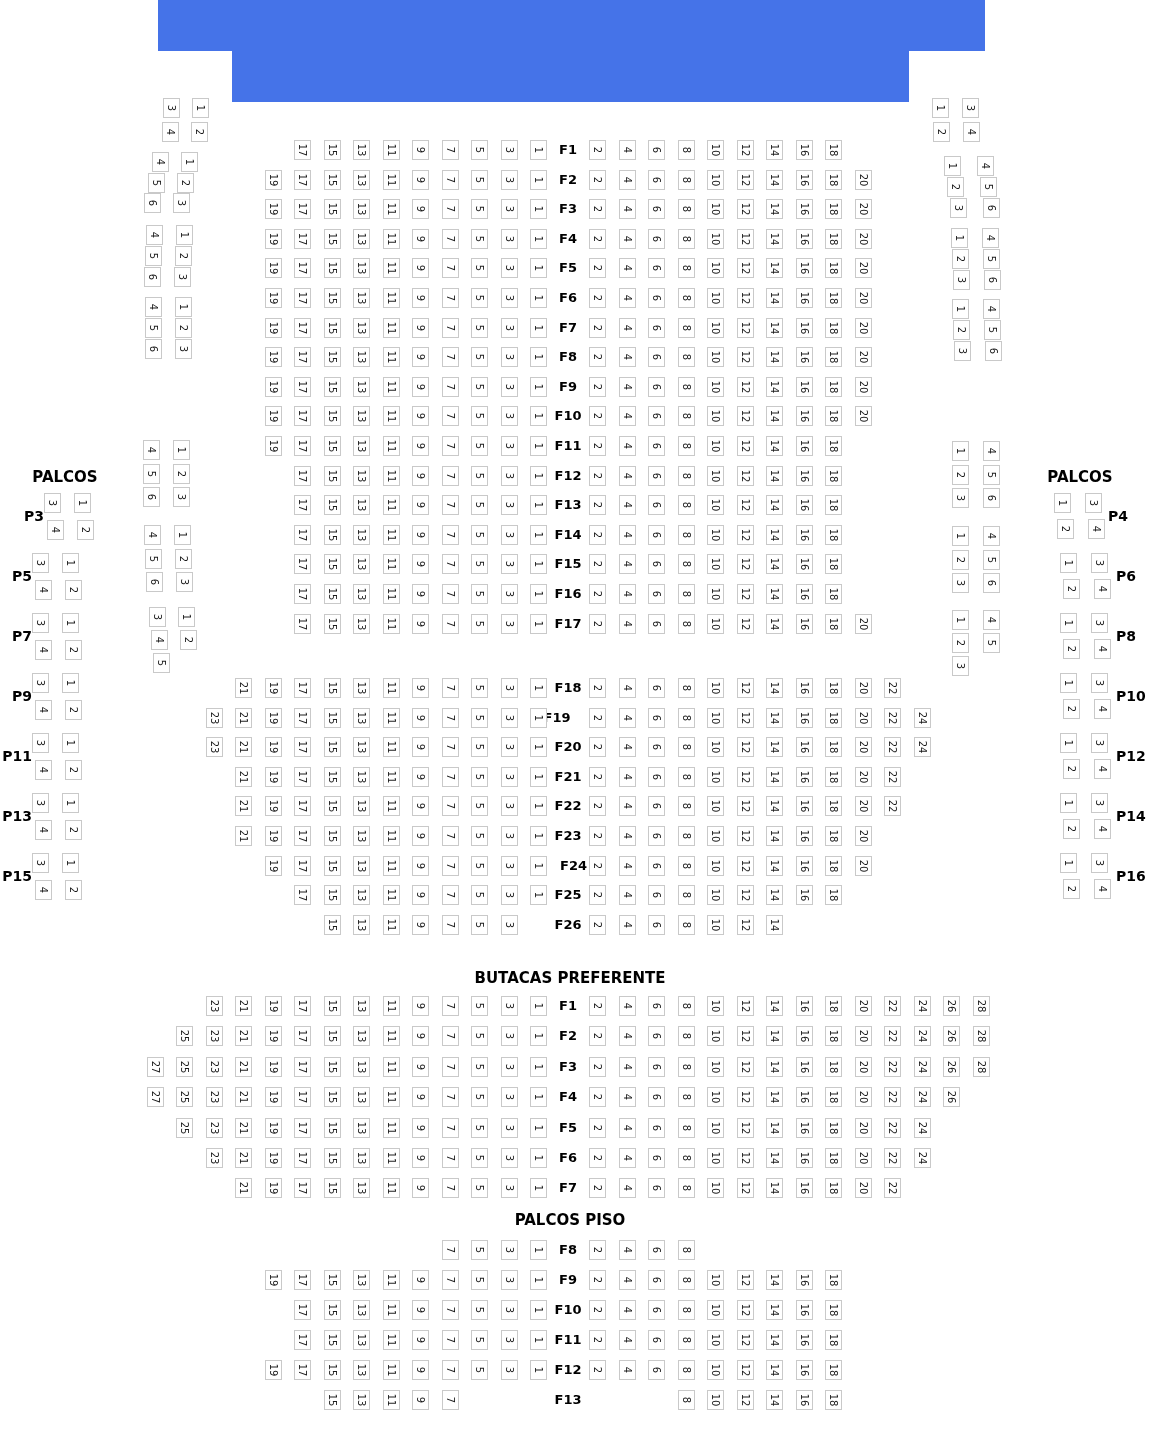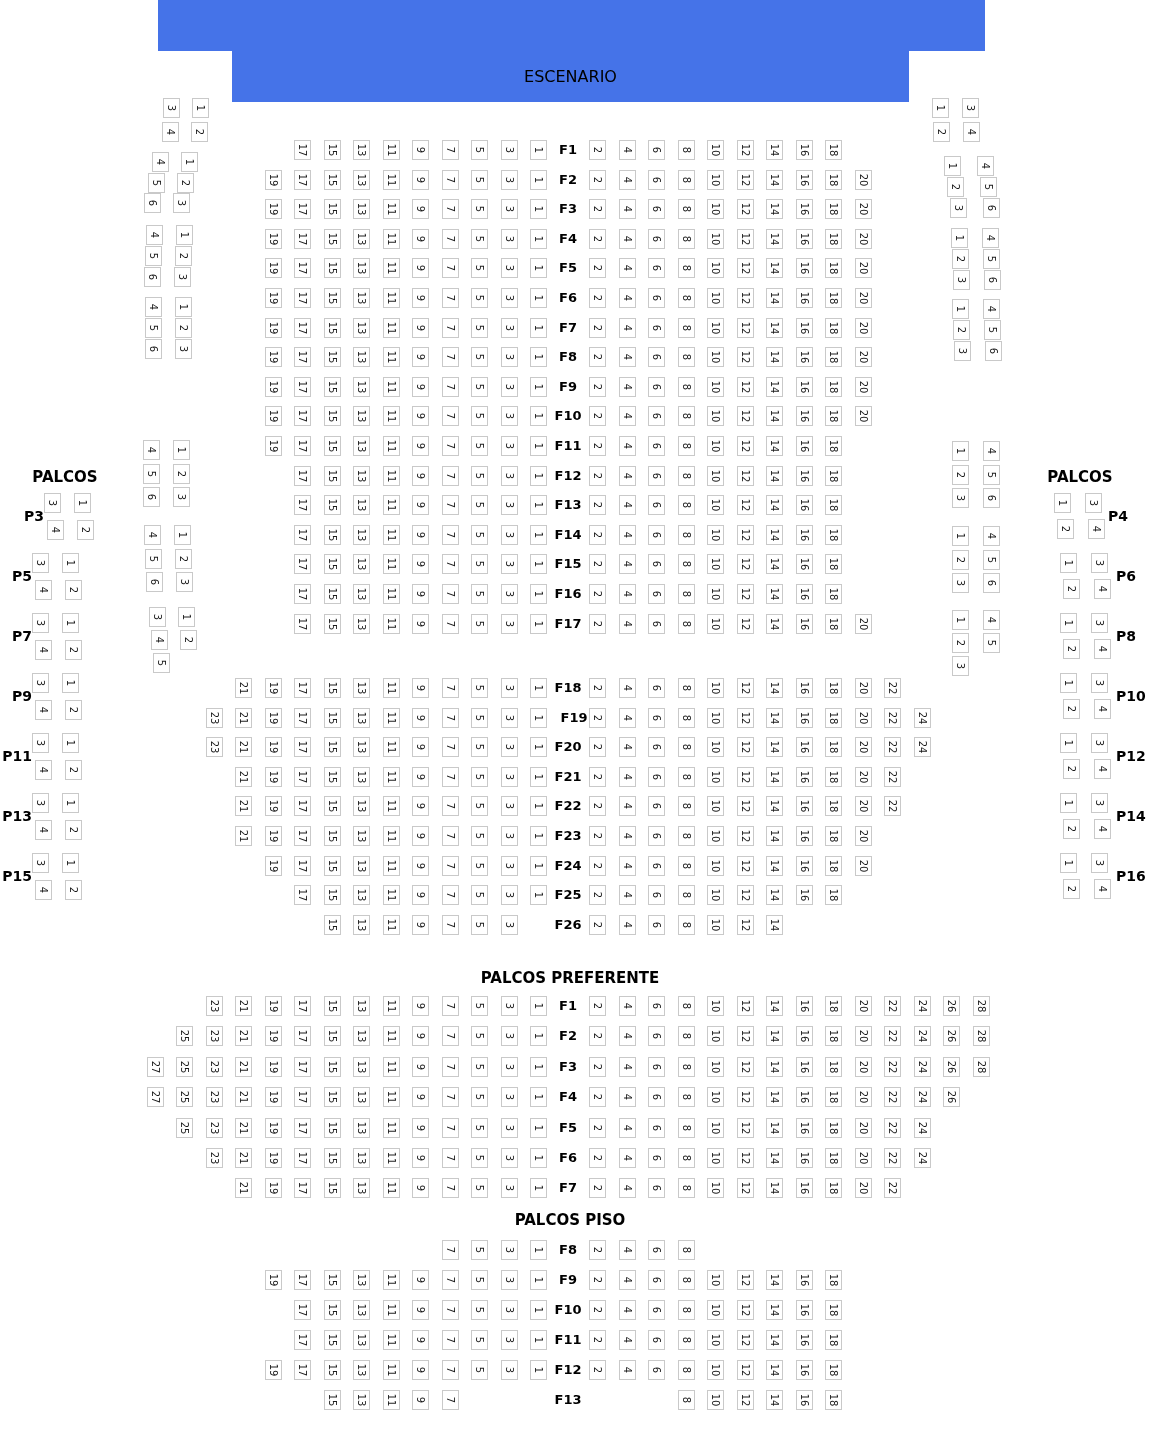--- a/index.html
+++ b/index.html
@@ -15,25 +15,24 @@
   .section-title{position:absolute;font-weight:bold;font-size:15px;color:#000;text-align:center;}
   .palco-label{position:absolute;font-weight:bold;font-size:14px;color:#000;line-height:20px;}
   .palco-label.pl-left{width:30px;text-align:right;}
 </style>
 </head>
 <body>
 
 <div id="canvas">
   <div class="stage-rect" style="left:158px;top:0;width:827px;height:51px;"></div>
   <div class="stage-rect" style="left:232px;top:51px;width:677px;height:51px;"></div>
-  <div id="stage-label">ESCENARIO</div>
 
   <div class="section-title" style="left:29px;top:468px;width:72px;">PALCOS</div>
   <div class="section-title" style="left:1044px;top:468px;width:72px;">PALCOS</div>
-  <div class="section-title" style="left:430px;top:969px;width:280px;">PALCOS PREFERENTE</div>
+  <div class="section-title" style="left:430px;top:969px;width:280px;">BUTACAS PREFERENTE</div>
   <div class="section-title" style="left:470px;top:1211px;width:200px;">PALCOS PISO</div>
 
   <div id="seats-root">
       <div>
         <div class="row-label" style="left: 549px; top: 140px;">F1</div>
         <div class="seat" style="left: 294px; top: 140px;">
           <span>17</span>
         </div>
         <div class="seat" style="left: 324px; top: 140px;">
           <span>15</span>
@@ -1088,21 +1087,21 @@
         </div>
         <div class="seat" style="left: 825px; top: 678px;">
           <span>18</span>
         </div>
         <div class="seat" style="left: 855px; top: 678px;">
           <span>20</span>
         </div>
         <div class="seat" style="left: 884px; top: 678px;">
           <span>22</span>
         </div>
-        <div class="row-label" style="left: 555px; top: 708px;">F19</div>
+        <div class="row-label" style="left: 538px; top: 708px;">F19</div>
         <div class="seat" style="left: 206px; top: 708px;">
           <span>23</span>
         </div>
         <div class="seat" style="left: 235px; top: 708px;">
           <span>21</span>
         </div>
         <div class="seat" style="left: 265px; top: 708px;">
           <span>19</span>
         </div>
         <div class="seat" style="left: 294px; top: 708px;">
@@ -1432,21 +1431,21 @@
         </div>
         <div class="seat" style="left: 796px; top: 826px;">
           <span>16</span>
         </div>
         <div class="seat" style="left: 825px; top: 826px;">
           <span>18</span>
         </div>
         <div class="seat" style="left: 855px; top: 826px;">
           <span>20</span>
         </div>
-        <div class="row-label" style="left: 549px; top: 856px;">F24</div>
+        <div class="row-label" style="left: 549px; top: 856px; text-align: right;">F24</div>
         <div class="seat" style="left: 265px; top: 856px;">
           <span>19</span>
         </div>
         <div class="seat" style="left: 294px; top: 856px;">
           <span>17</span>
         </div>
         <div class="seat" style="left: 324px; top: 856px;">
           <span>15</span>
         </div>
         <div class="seat" style="left: 353px; top: 856px;">

